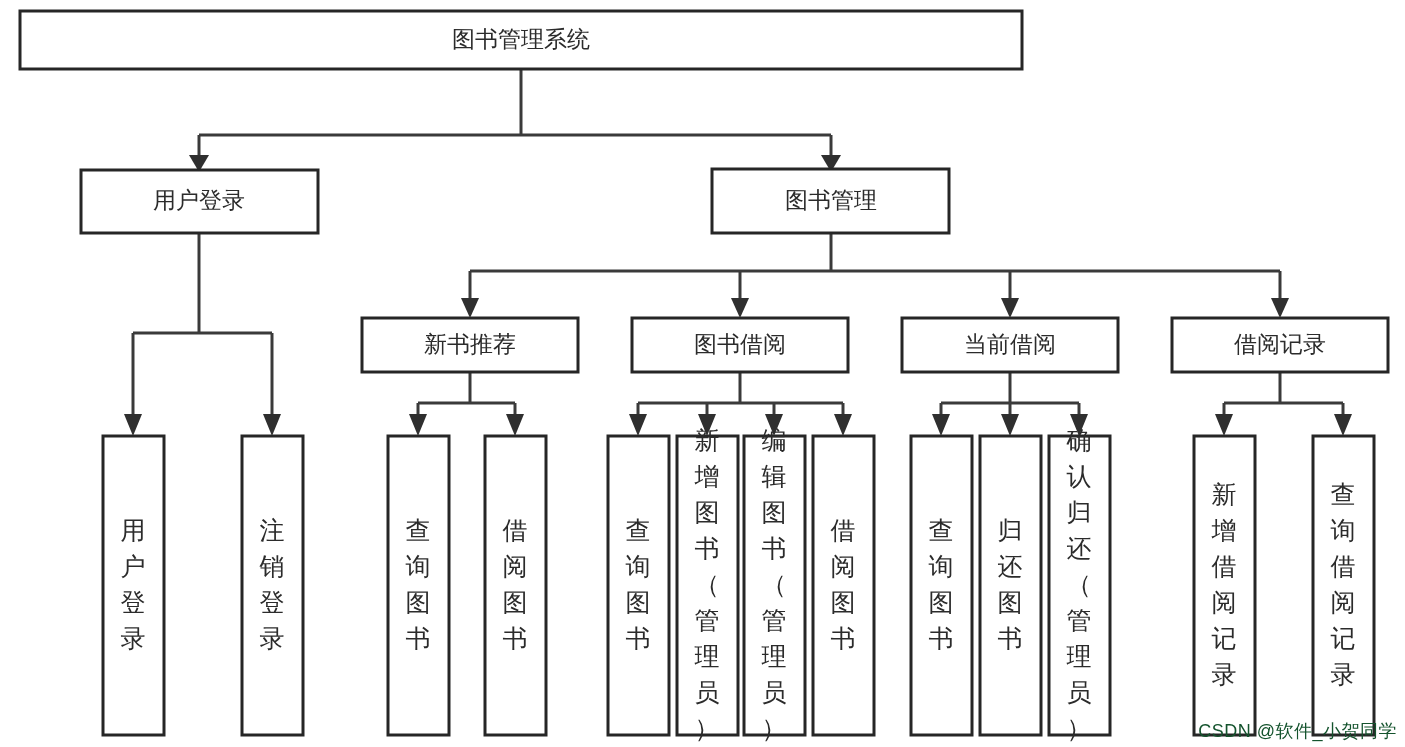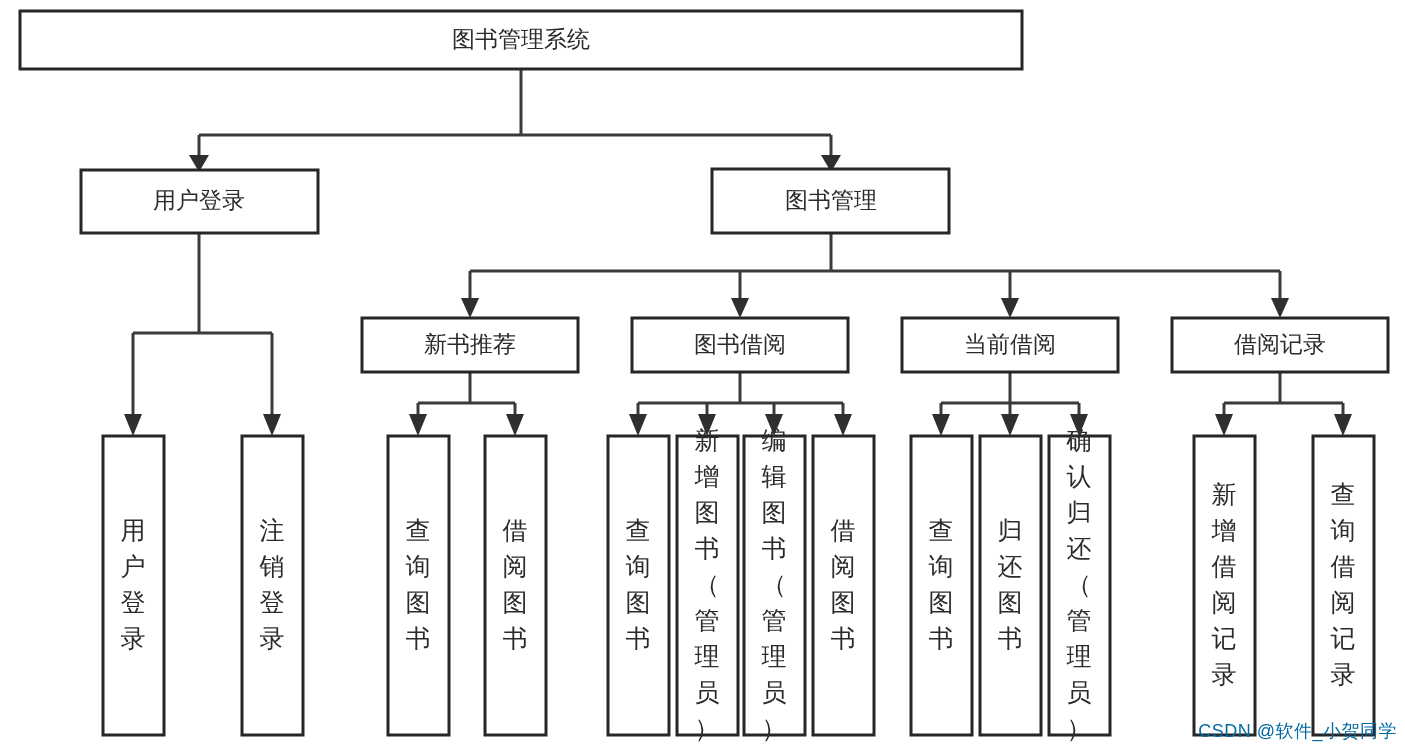--- a/index.html
+++ b/index.html
@@ -16,21 +16,21 @@
     fill:#2b2b2b;
     font-family:"Liberation Sans","DejaVu Sans",sans-serif;
     text-anchor:middle;
     dominant-baseline:middle;
   }
   .h-label{font-size:23px;}
   .v-label{font-size:25px;}
   .v-label tspan{text-anchor:middle;}
   .watermark{
     position:absolute;right:8px;bottom:4px;
-    color:#0369a1;font-size:18px;
+    color:#14532d;font-size:18px;
     font-family:"Liberation Sans","DejaVu Sans",sans-serif;
     letter-spacing:0.5px;white-space:nowrap;
     user-select:none;
   }
 </style>
 </head>
 <body>
 
 <div id="diagram-root">
 

